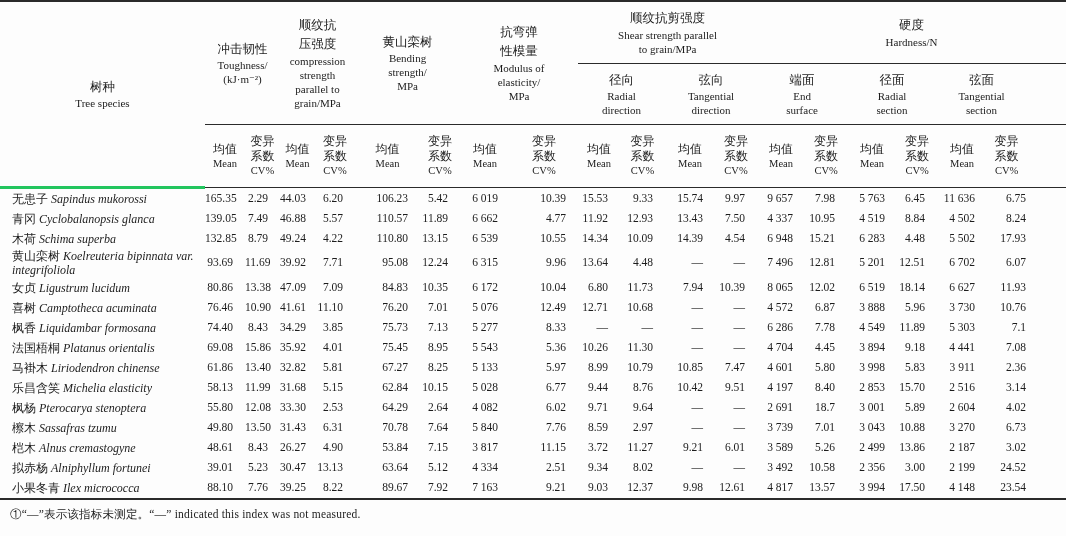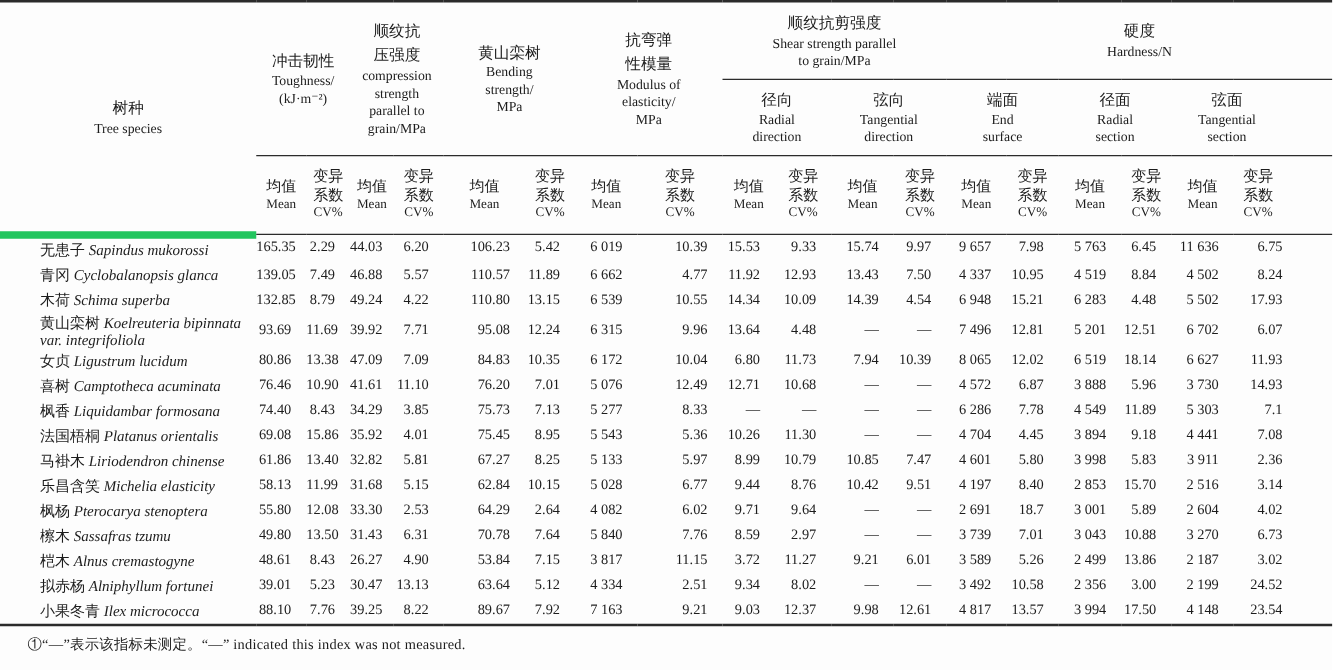--- a/index.html
+++ b/index.html
@@ -21,34 +21,34 @@
   th, td { margin:0; padding:0; font-weight:normal; }
   thead th { text-align:center; vertical-align:middle; }
   thead .zh { display:block; font-size:12.5px; line-height:1.5; white-space:pre-line; }
   thead .en { display:block; font-size:11px;  line-height:1.28; white-space:pre-line; }
   tr.h3 .zh { font-size:12px;   line-height:1.25; }
   tr.h3 .en { font-size:10.5px; line-height:1.25; }
   tr.h1 > th.top-grp { height:61px; }
   tr.h2 > th { height:60px; }
   tr.h3 > th { height:62px; }
   .rule-b { border-bottom:1px solid #2b2b2b; }
-  th.species-h { border-bottom:6px solid #22c55e; }
+  th.species-h { border-bottom:3px solid #22c55e; }
   tbody td {
     height:20px;
     vertical-align:middle;
     font-size:11.5px;
     line-height:1.2;
   }
-  td.species { text-align:left; padding-left:32px; font-size:12px; white-space:normal; }
+  td.species { text-align:left; padding-left:12px; font-size:12px; white-space:normal; }
   td.species .latin { font-style:italic; }
   td.num { text-align:right; padding-right:12px; white-space:nowrap; }
   tr > td.num:last-child, tr.h3 > th:last-child, tr.h2 > th:last-child { padding-right:40px; }
   .footnote {
     margin-top:7px;
-    padding-left:22px;
+    padding-left:10px;
     font-size:11.5px;
     letter-spacing:0.2px;
   }
 </style>
 </head>
 <body>
 
 <div class="page">
   <table class="props">
     <colgroup>
@@ -343,21 +343,21 @@
           <td class="num">12.49</td>
           <td class="num">12.71</td>
           <td class="num">10.68</td>
           <td class="num">—</td>
           <td class="num">—</td>
           <td class="num">4 572</td>
           <td class="num">6.87</td>
           <td class="num">3 888</td>
           <td class="num">5.96</td>
           <td class="num">3 730</td>
-          <td class="num">14.93</td>
+          <td class="num">10.76</td>
         </tr>
         <tr>
           <td class="species"><span>枫香</span> <span class="latin">Liquidambar formosana</span></td>
           <td class="num">74.40</td>
           <td class="num">8.43</td>
           <td class="num">34.29</td>
           <td class="num">3.85</td>
           <td class="num">75.73</td>
           <td class="num">7.13</td>
           <td class="num">5 277</td>

